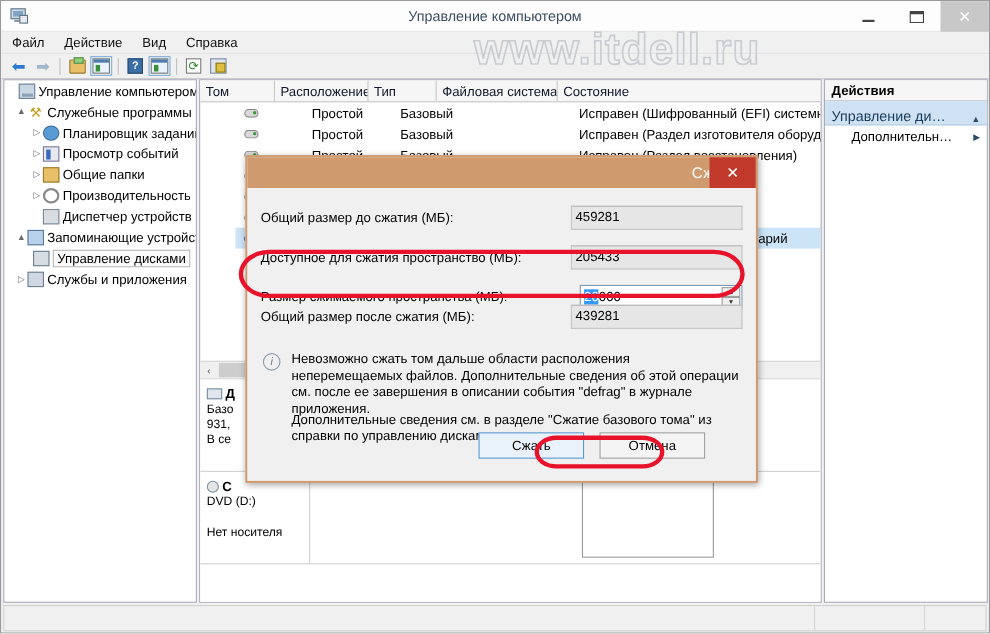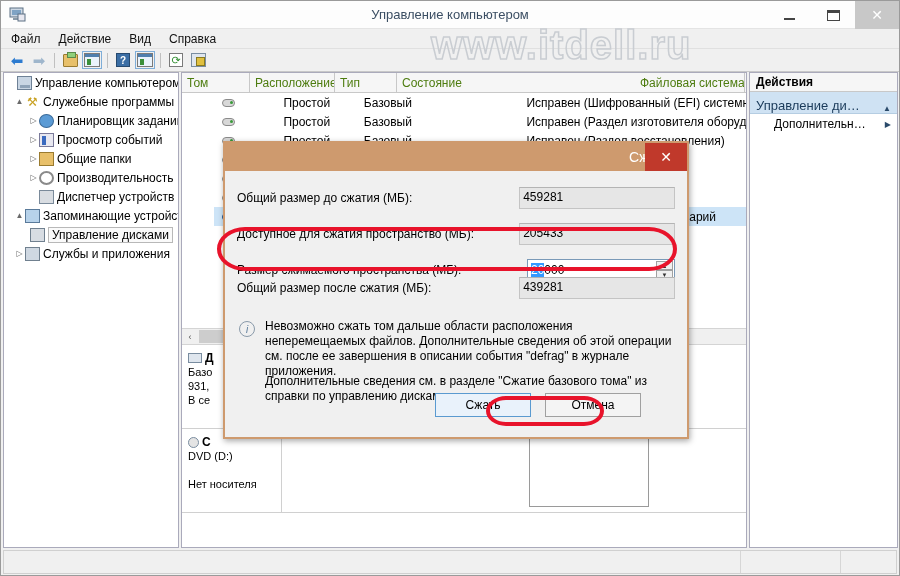--- a/index.html
+++ b/index.html
@@ -99,21 +99,21 @@
   .ico-dm { background:#d8dde3; border:1px solid #70808f; }
   .ico-serv { background:#cfd8e2; border:1px solid #70808f; }
 
   .main-pane { position:absolute; left:180px; top:71px; width:566px; height:476px;
                background:#fff; border:1px solid #aab; overflow:hidden; }
 
   
   .thead { display:flex; height:20px; background:#f6f6f6;
            border-bottom:1px solid #c8c8c8; }
   .th { border-right:1px solid #c8c8c8; padding:3px 0 0 5px; font-size:12px;
-        color:#4d7c0f; overflow:hidden; white-space:nowrap; }
+        color:#0f172a; overflow:hidden; white-space:nowrap; }
   .trow { display:flex; height:19px; align-items:center; white-space:nowrap;
           font-size:12px;margin-left:32px; }
   .trow.sel { background:#cde4f7; }
   .td { padding-left:5px; overflow:hidden; white-space:nowrap; }
   .volico { width:13px; height:8px; border-radius:4px; background:#d8d8d8;
             border:1px solid #8a8a8a; position:relative; margin-left:3px; flex:none; }
   .volico::after { content:''; position:absolute; right:1px; top:1px; width:3px;
                    height:3px; border-radius:50%; background:#3a9a3a; }
   .volico.blue { background:#4a7fc1; border-color:#2a5a91; }
   .volico.blue::after { background:#cfe4ff; }
@@ -329,22 +329,22 @@
       <span class="tlabel">Службы и приложения</span>
     </div>
   </div>
 
   <div class="main-pane">
 
     <div class="thead">
       <div class="th" style="width:68px">Том</div>
       <div class="th" style="width:85px">Расположение</div>
       <div class="th" style="width:62px">Тип</div>
+      <div class="th" style="width:110px">Файловая система</div>
       <div class="th" style="width:238px;border-right:none">Состояние</div>
-      <div class="th" style="width:110px">Файловая система</div>
     </div>
 
     <div class="trow">
       <div class="td" style="width:68px;display:flex;align-items:center">
           <span class="volico"></span>
           <span></span>
         </div>
       <div class="td" style="width:85px">Простой</div>
       <div class="td" style="width:62px">Базовый</div>
       <div class="td" style="width:110px"></div>

